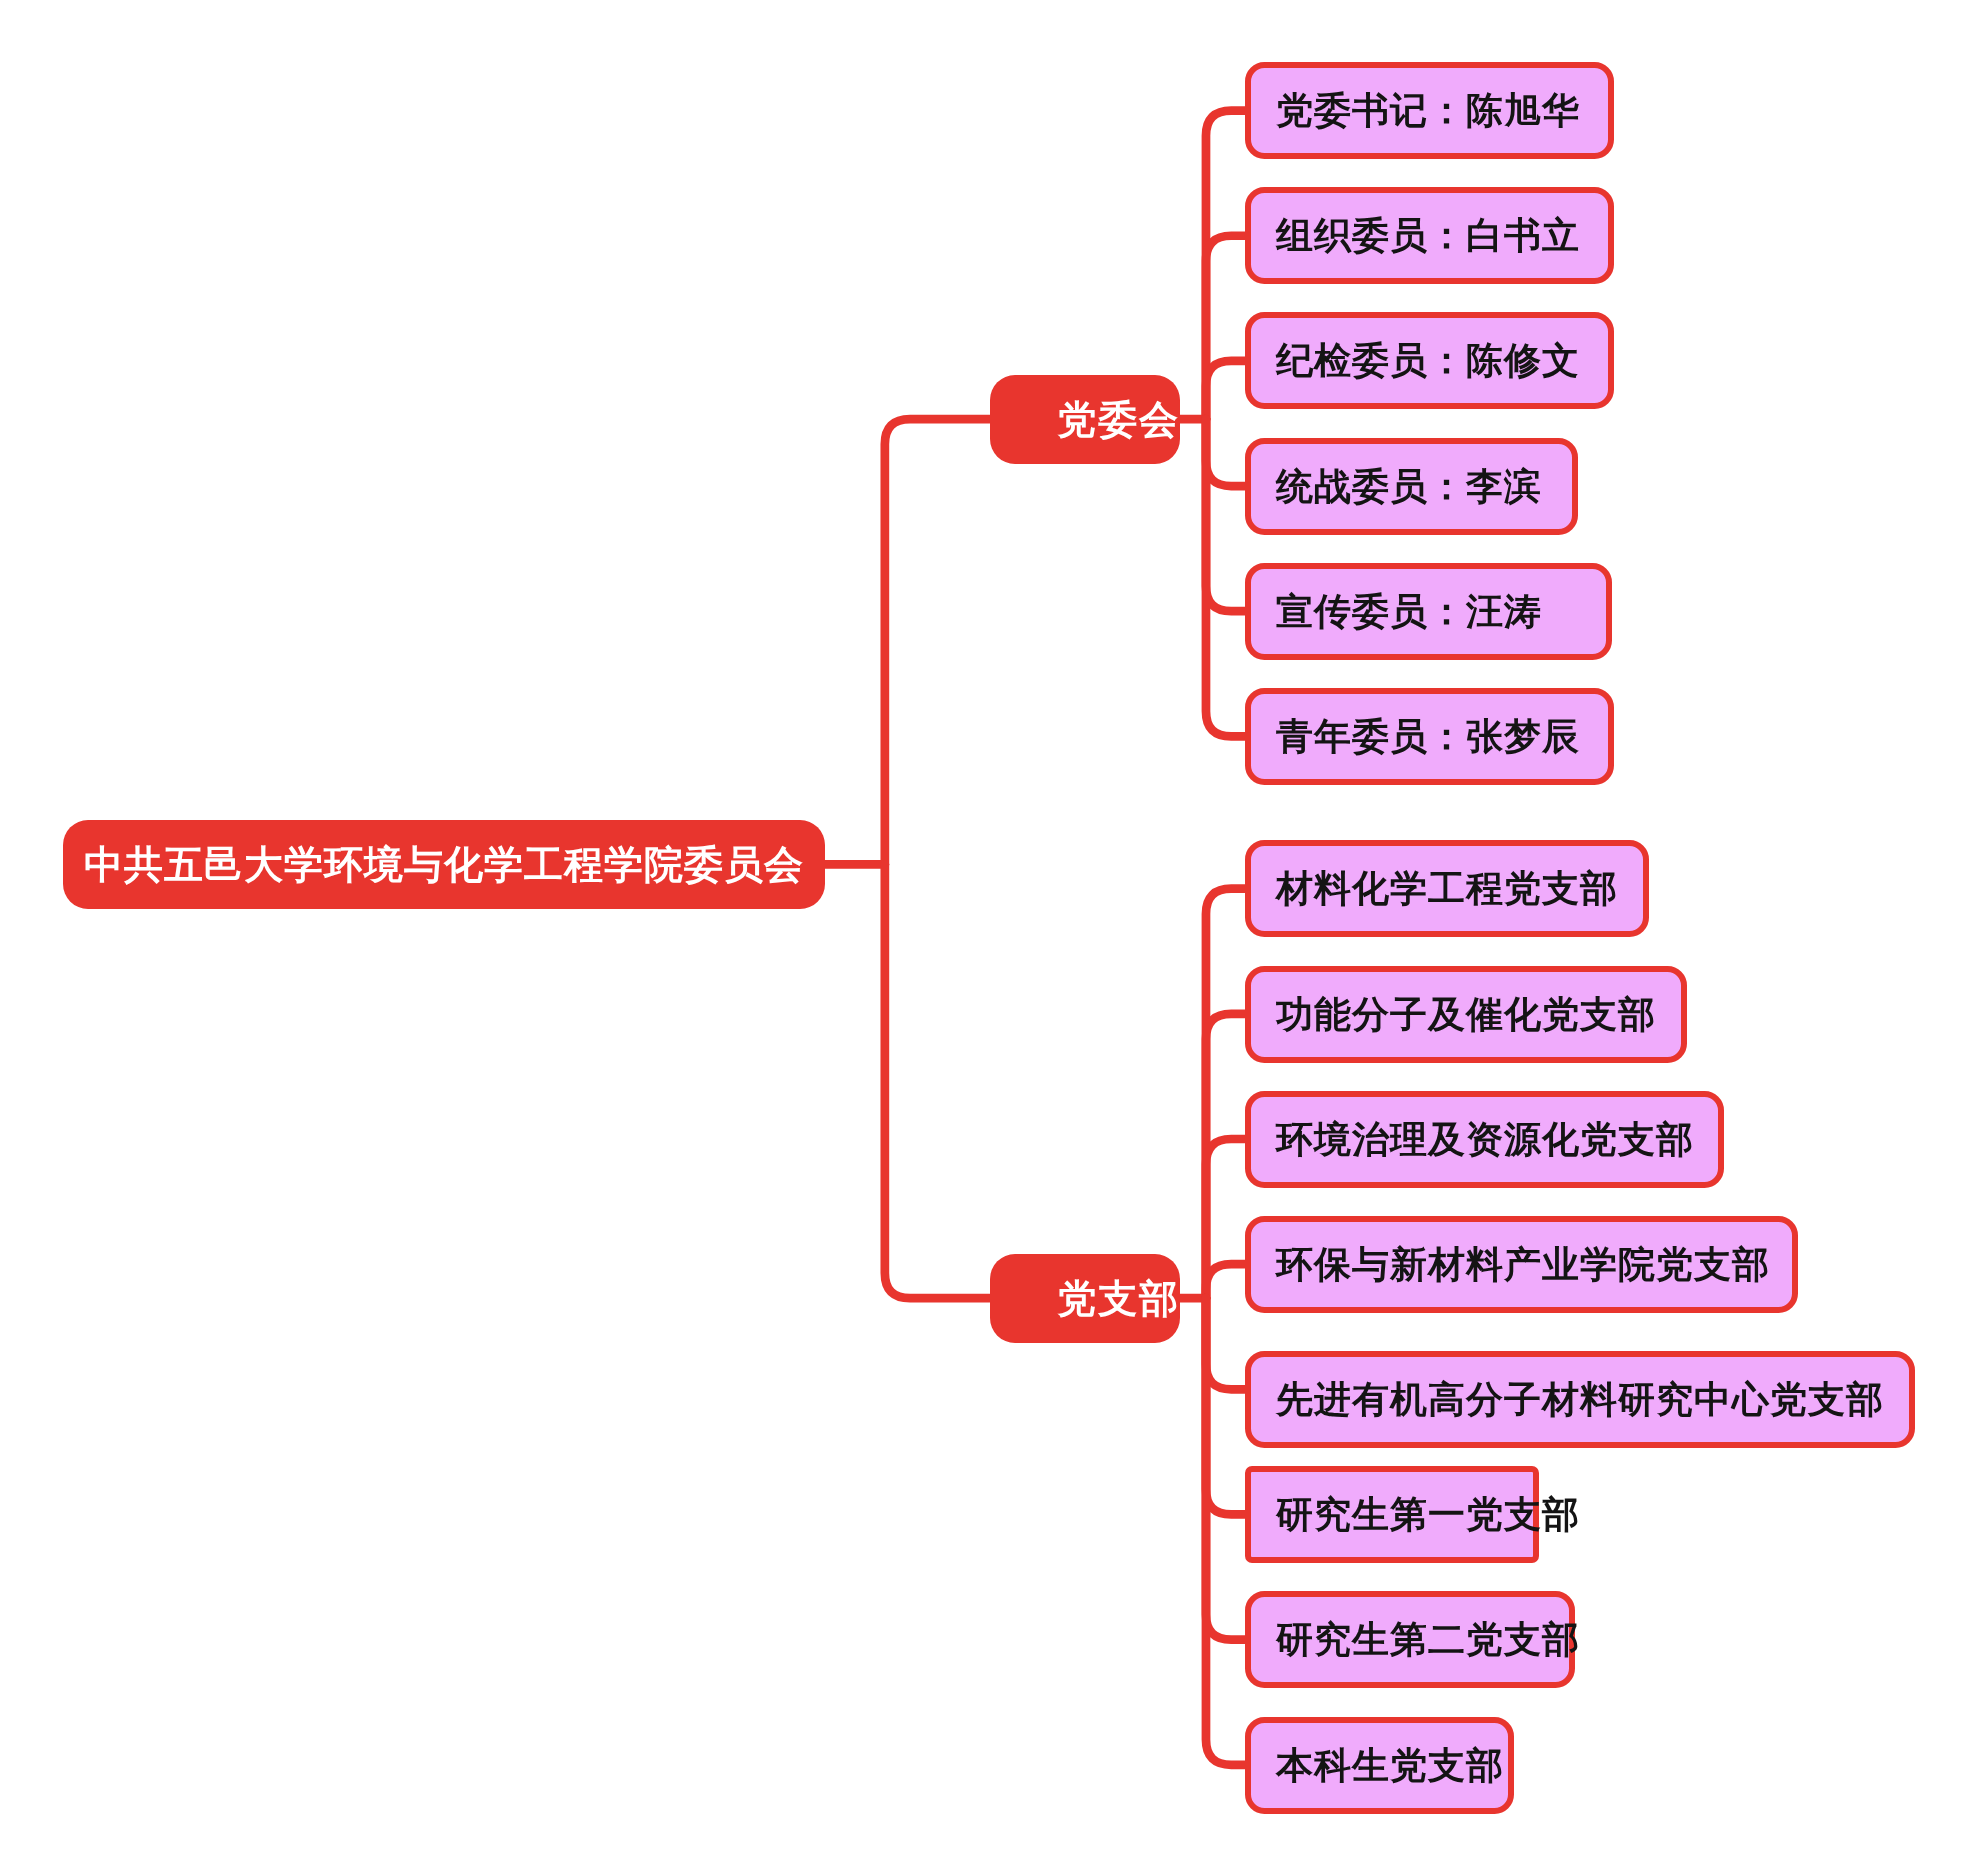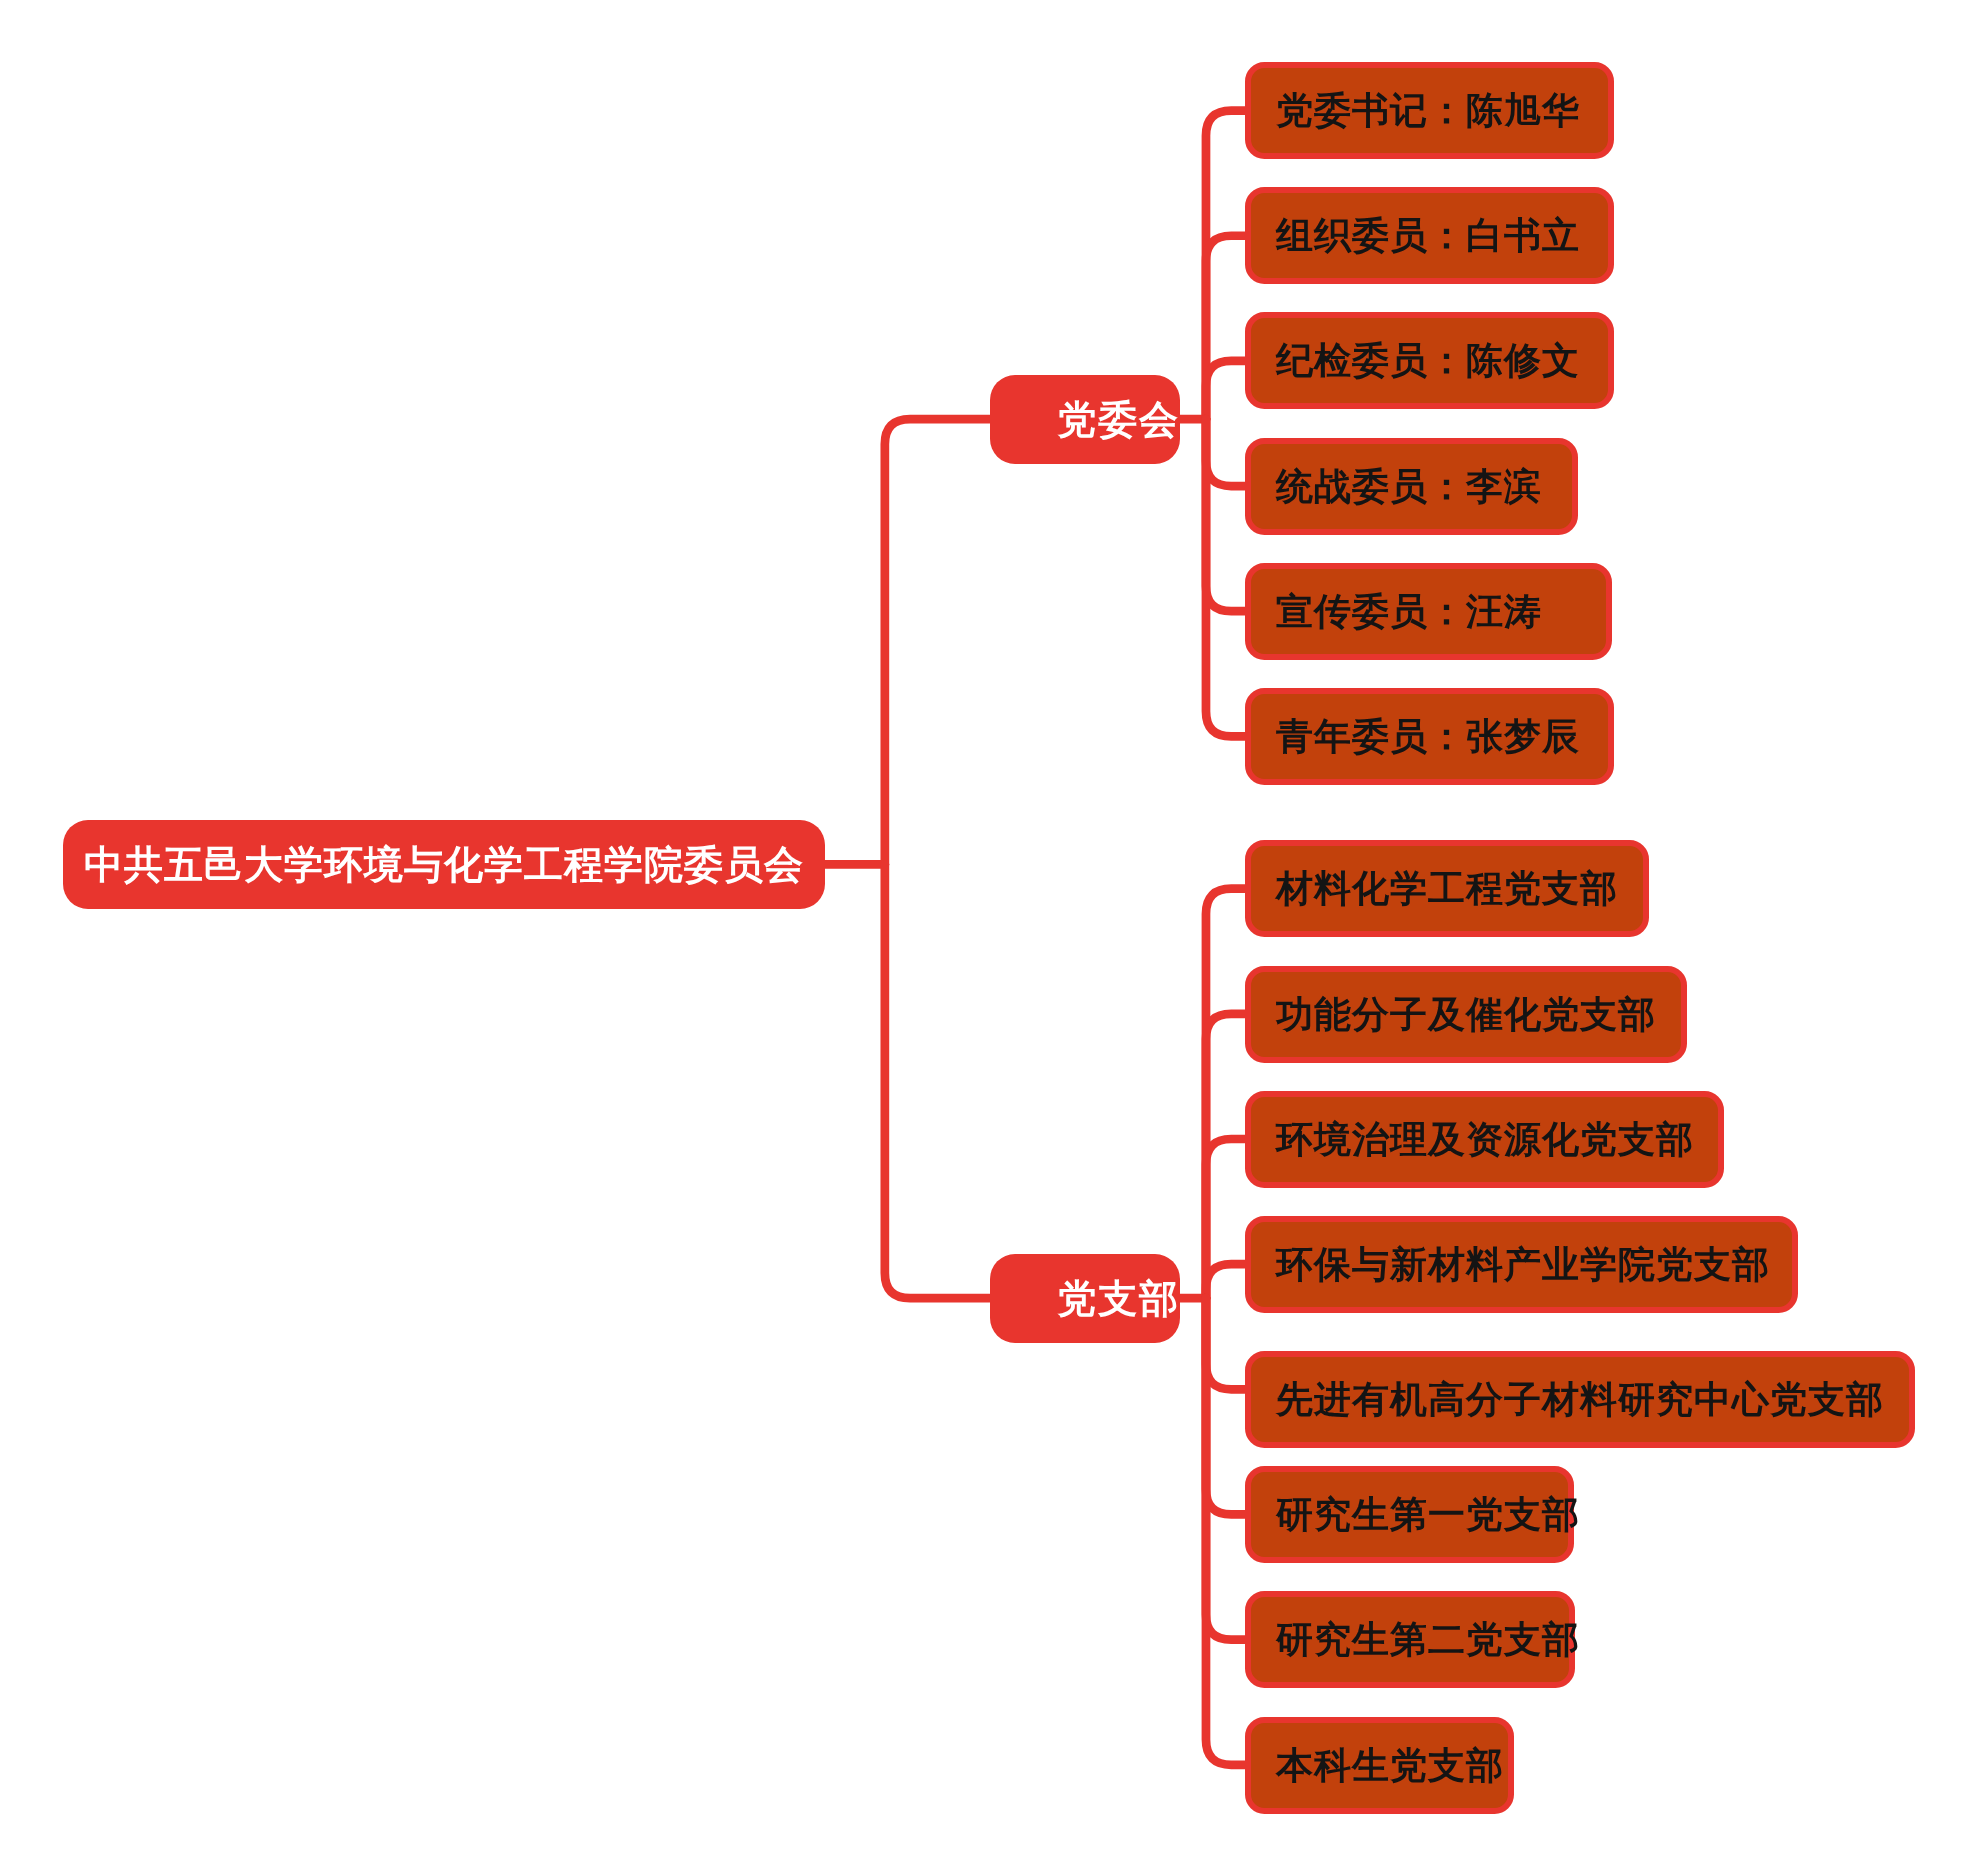--- a/index.html
+++ b/index.html
@@ -56,21 +56,21 @@
     color: #ffffff;
     border-radius: 25px;
     font-size: 39px;
     font-weight: bold;
     letter-spacing: 1.9px;
     justify-content: flex-end;
     padding-left: 22px;
   }
 
   .node-leaf {
-    background: #c2410c;
+    background: #f0abfc;
     color: #141414;
     border: 6.8px solid #E8352E;
     border-radius: 19.4px;
     font-size: 37px;
     font-weight: bold;
     letter-spacing: 1px;
     padding: 0 25px;
     justify-content: flex-start;
   }
 </style>
@@ -146,21 +146,21 @@
   </div>
   <div class="node node-leaf" id="b1c2" style="left: 1245px; top: 1091px; width: 479px; height: 97px; border-color: rgb(232, 53, 46); color: rgb(20, 20, 20);">
     <span>环境治理及资源化党支部</span>
   </div>
   <div class="node node-leaf" id="b1c3" style="left: 1245px; top: 1216px; width: 553px; height: 97px; border-color: rgb(232, 53, 46); color: rgb(20, 20, 20);">
     <span>环保与新材料产业学院党支部</span>
   </div>
   <div class="node node-leaf" id="b1c4" style="left: 1245px; top: 1341px; width: 670px; height: 97px; border-color: rgb(232, 53, 46); color: rgb(20, 20, 20); margin-top: 10px;">
     <span>先进有机高分子材料研究中心党支部</span>
   </div>
-  <div class="node node-leaf" id="b1c5" style="left: 1245px; top: 1466px; width: 329px; height: 97px; border-color: rgb(232, 53, 46); color: rgb(20, 20, 20);">
+  <div class="node node-leaf" id="b1c5" style="left: 1245px; top: 1466px; width: 294px; height: 97px; border-color: rgb(232, 53, 46); color: rgb(20, 20, 20); border-radius: 7px;">
     <span>研究生第一党支部</span>
   </div>
   <div class="node node-leaf" id="b1c6" style="left: 1245px; top: 1591px; width: 330px; height: 97px; border-color: rgb(232, 53, 46); color: rgb(20, 20, 20);">
     <span>研究生第二党支部</span>
   </div>
   <div class="node node-leaf" id="b1c7" style="left: 1245px; top: 1717px; width: 269px; height: 97px; border-color: rgb(232, 53, 46); color: rgb(20, 20, 20);">
     <span>本科生党支部</span>
   </div>
 
 </div>

